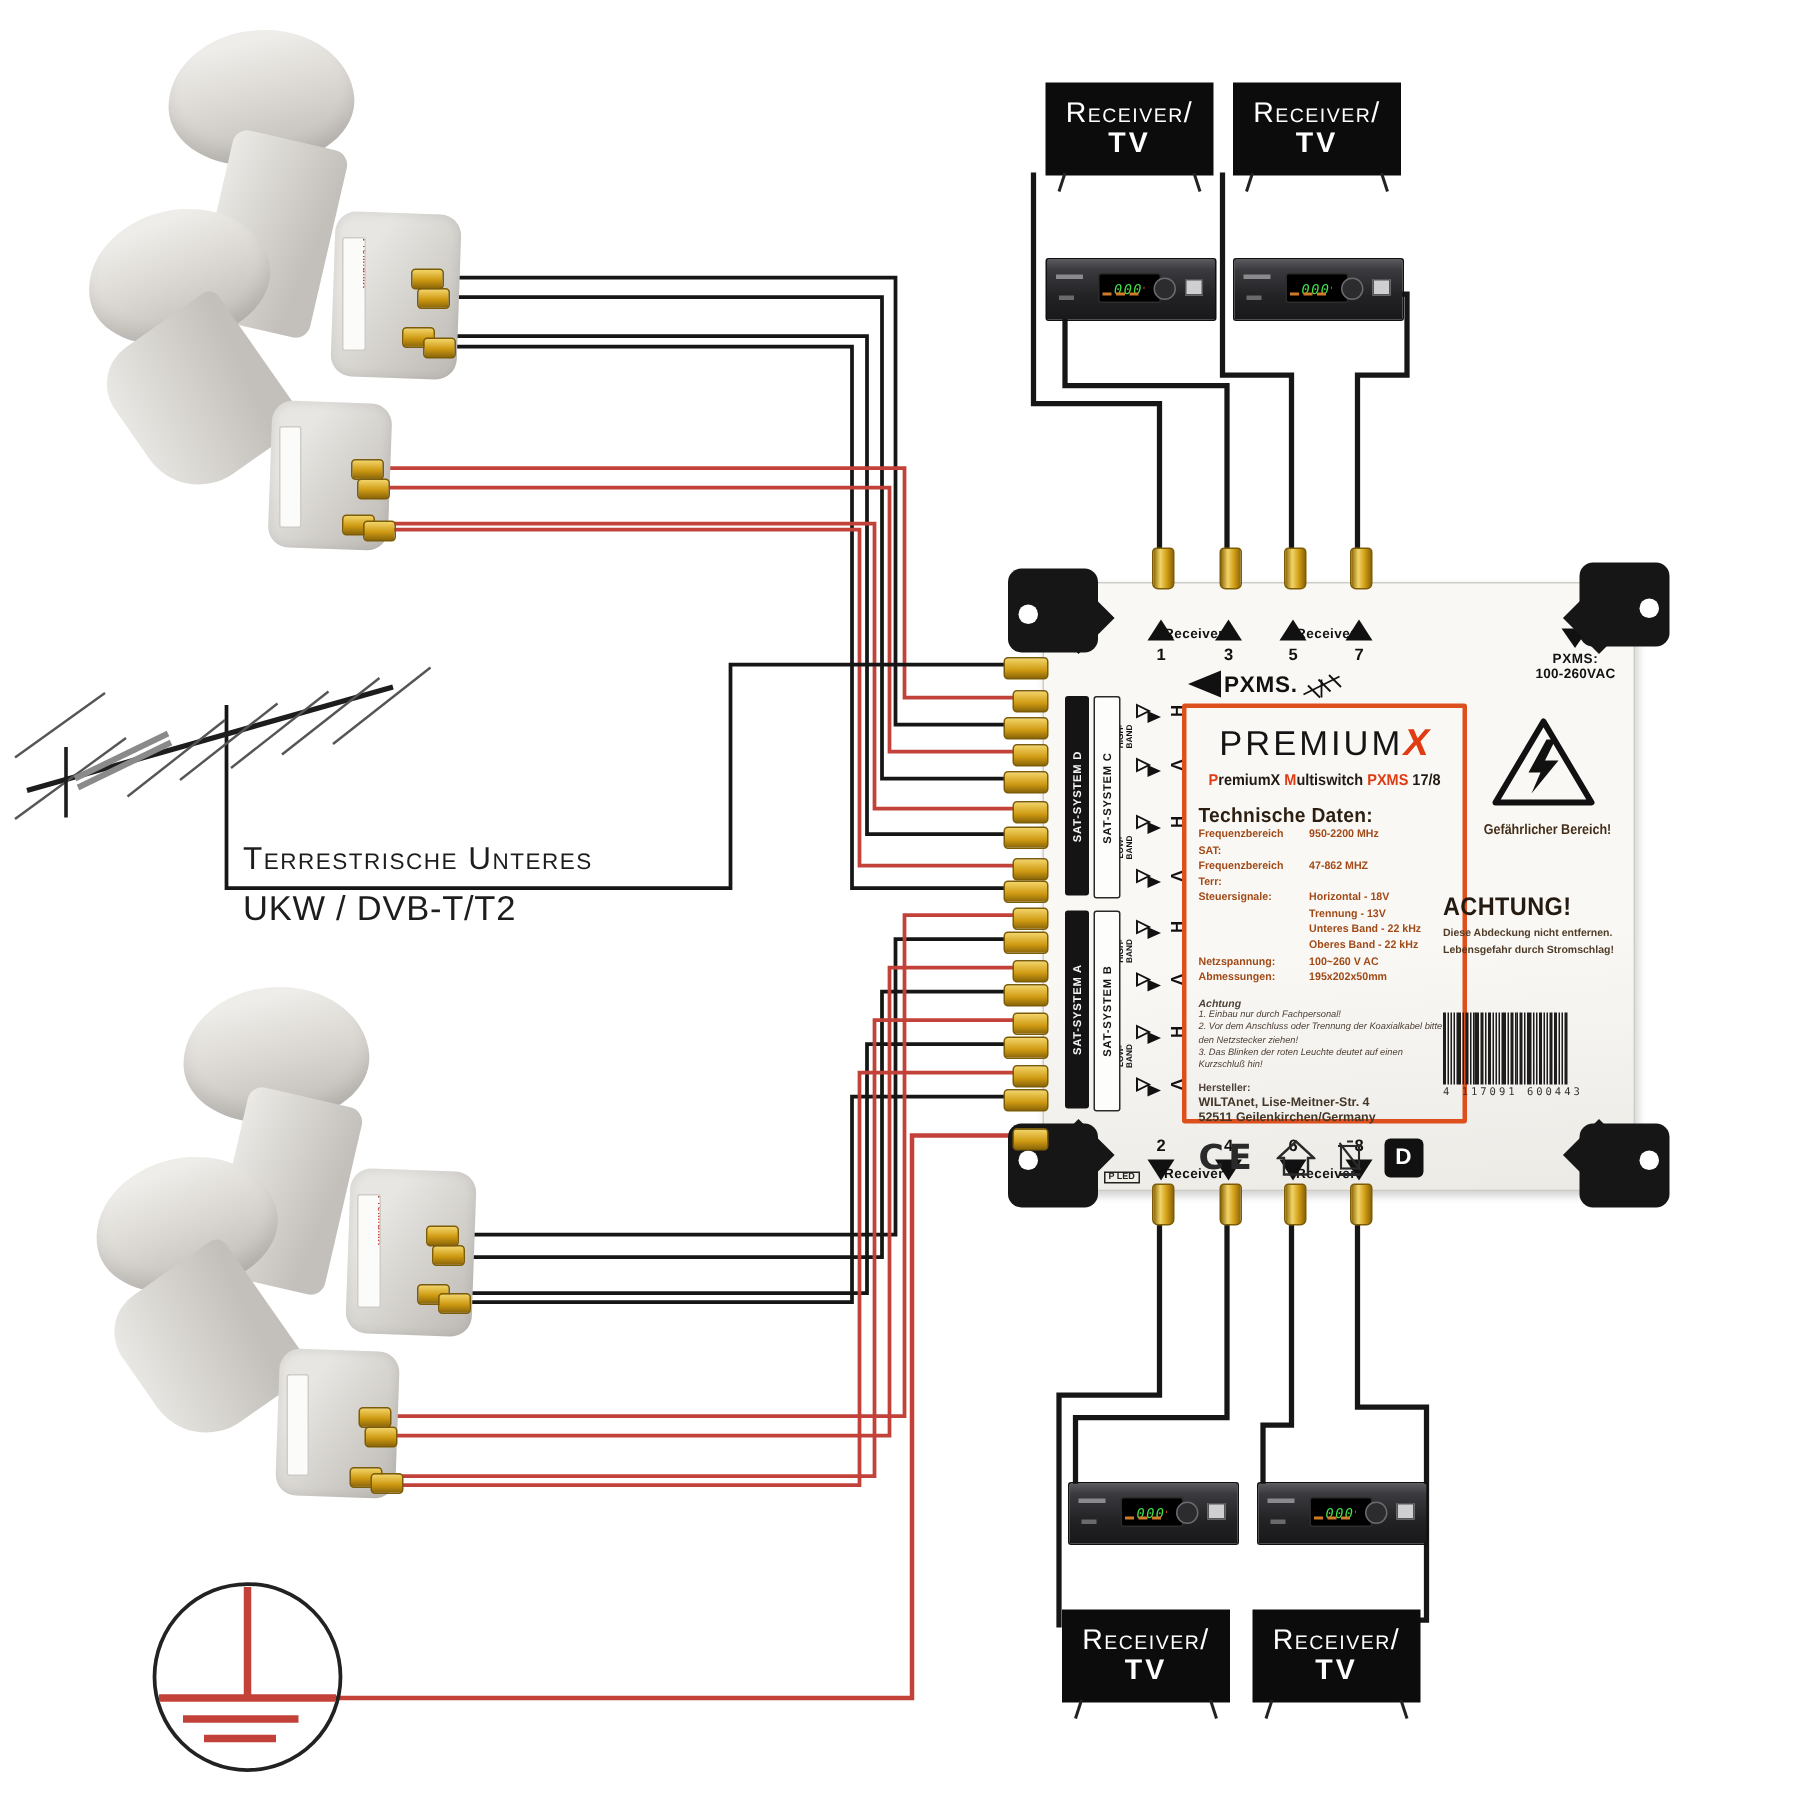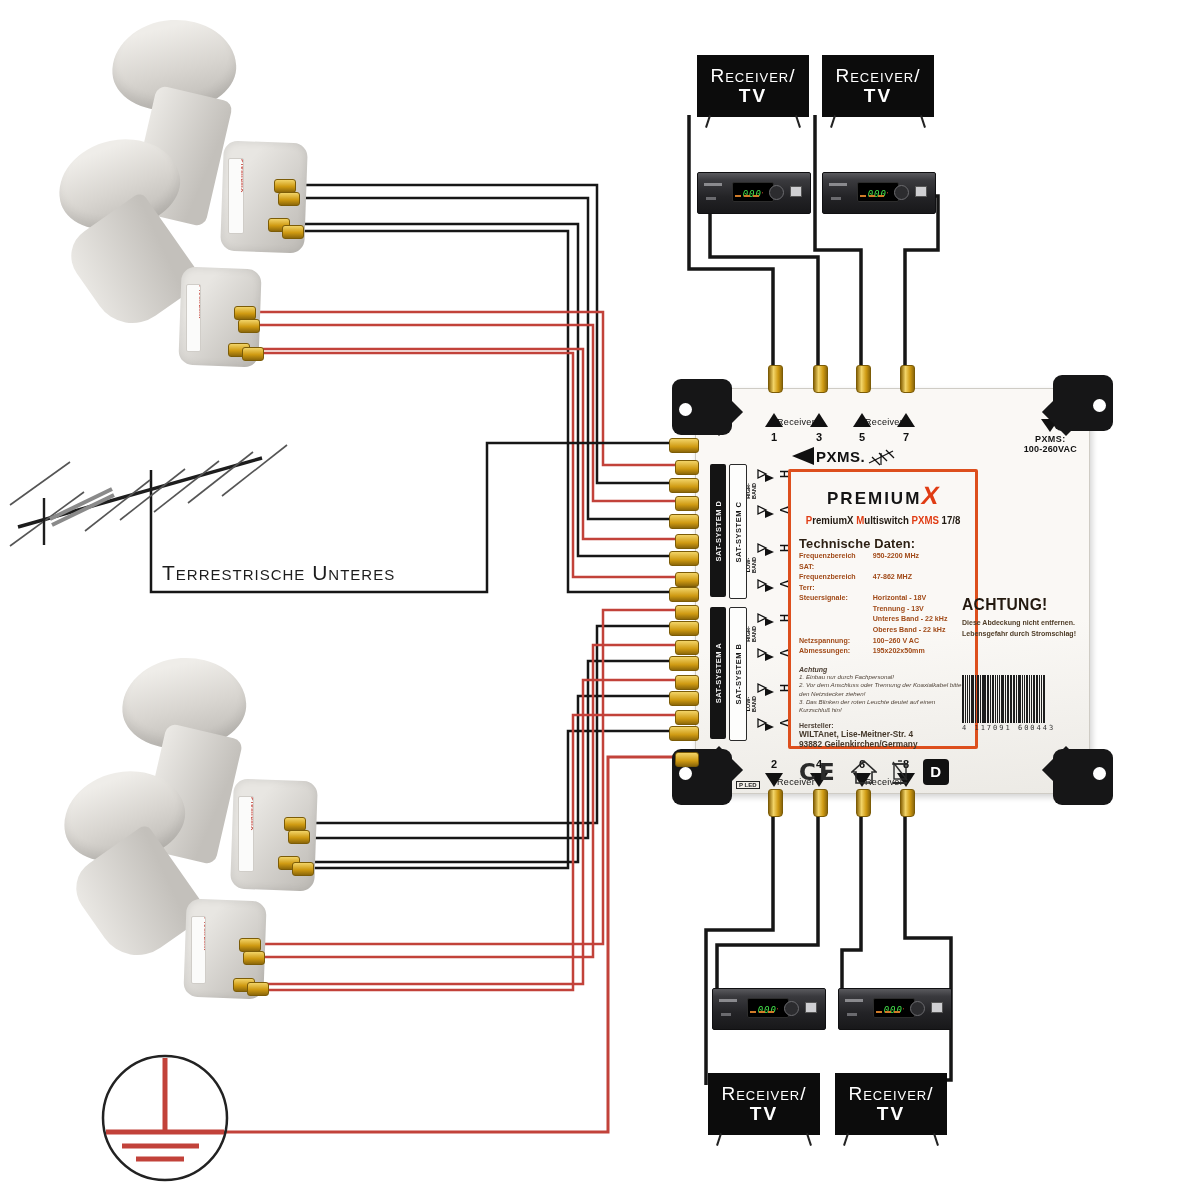--- a/index.html
+++ b/index.html
@@ -61,42 +61,42 @@
 
   .ms-stub-v{position:absolute;width:13px;height:26px;border-radius:3px 3px 4px 4px;
              background:linear-gradient(90deg,#8d680a,#f2d468 35%,#cf9a12 70%,#8d680a);border:1px solid #7c5c07;z-index:2;}
   .ms-stub-h{position:absolute;height:13px;border-radius:3px;
              background:linear-gradient(180deg,#f2d468,#cf9a12 60%,#8d680a);border:1px solid #7c5c07;z-index:2;}
   .tri-up{width:0;height:0;border-left:9px solid transparent;border-right:9px solid transparent;
           border-bottom:14px solid #111;position:absolute;}
   .tri-dn{width:0;height:0;border-left:9px solid transparent;border-right:9px solid transparent;
           border-top:14px solid #111;position:absolute;}
   .ms-num{position:absolute;font-size:11px;font-weight:bold;color:#111;transform:translateX(-50%);}
-  .ms-recv{position:absolute;font-size:9px;font-weight:normal;color:#111;transform:translateX(-50%);letter-spacing:.3px;}
+  .ms-recv{position:absolute;font-size:9px;font-weight:bold;color:#111;transform:translateX(-50%);letter-spacing:.3px;}
   .ms-input{position:absolute;right:12px;top:30px;text-align:center;font-weight:bold;color:#111;}
   .ms-input .t1{font-size:9px;letter-spacing:.4px;}
   .ms-input .t2{font-size:9px;letter-spacing:.2px;}
   .ms-terr{position:absolute;left:96px;top:56px;display:flex;align-items:center;font-weight:bold;}
   .ms-terr .arrow{width:0;height:0;border-top:9px solid transparent;border-bottom:9px solid transparent;
                   border-right:22px solid #111;margin-right:2px;}
   .ms-terr .txt{font-size:15px;letter-spacing:.5px;color:#111;}
   .sat-bar{position:absolute;width:16px;border-radius:2px;z-index:2;}
   .sat-bar.dark{background:#141414;color:#f5f5f5;}
   .sat-bar.light{background:#fdfdfc;color:#141414;border:1px solid #2a2a2a;}
   .sat-bar span{position:absolute;left:50%;top:50%;transform:translate(-50%,-50%) rotate(-90deg);
                 font-size:7.5px;font-weight:bold;letter-spacing:.5px;white-space:nowrap;}
   .band-lab{position:absolute;font-size:5.5px;font-weight:bold;color:#111;transform:rotate(-90deg);
             transform-origin:center;white-space:pre;text-align:center;line-height:1.1;}
   .port-letter{position:absolute;font-size:11px;font-weight:bold;transform:rotate(90deg);color:#111;}
   .port-tris{position:absolute;}
 
   #infobox{position:absolute;left:92px;top:80px;width:190px;height:280px;border:3px solid #dd4f1d;
            border-radius:2px;background:transparent;z-index:2;padding:7px 8px;box-sizing:border-box;}
   .logo-line{text-align:center;margin-top:2px;white-space:nowrap;}
-  .logo-brand{font-size:17px;font-weight:700;letter-spacing:2px;color:#141414;}
+  .logo-brand{font-size:23px;font-weight:400;letter-spacing:2px;color:#141414;}
   .logo-x{font-size:25px;font-weight:900;color:#e03c14;display:inline-block;transform:skewX(-12deg);margin-left:1px;}
   .subtitle{text-align:center;font-size:10.5px;font-weight:bold;margin-top:4px;white-space:nowrap;
             transform:scaleX(.92);transform-origin:center;}
   .subtitle .r{color:#e03c14;} .subtitle .k{color:#221a12;}
   .tech-head{font-size:13.5px;font-weight:800;color:#2c1f12;margin-top:10px;letter-spacing:.2px;
              transform:scaleX(.95);transform-origin:left;}
   .tech-row{display:flex;font-size:7.3px;font-weight:bold;color:#a14a18;line-height:1.45;
             transform:scaleX(.97);transform-origin:left;}
   .tech-row .tl2{width:76px;flex:none;}
   .ach-head{font-size:7px;font-weight:bold;font-style:italic;color:#4f4237;margin-top:9px;}
@@ -223,20 +223,21 @@
   <div class="lnb-part lnb-label" style="left:191px;top:916px;width:13px;height:66px;">
       <span>PremiumX</span>
     </div>
   <div class="f-stub" style="left:239px;top:938px;"></div>
   <div class="f-stub" style="left:243px;top:951px;"></div>
   <div class="f-stub" style="left:233px;top:978px;"></div>
   <div class="f-stub" style="left:247px;top:982px;"></div>
 
   <div id="terr-label">
     <div class="t1">Terrestrische Unteres</div>
+    <div class="t2">UKW / DVB-T/T2</div>
   </div>
 
   <div class="tv" style="left:697px;top:55px;">
     <span class="l1">Receiver/</span>
     <span class="l2">TV</span>
     <i class="leg l"></i>
       <i class="leg r"></i>
   </div>
   <div class="tv" style="left:822px;top:55px;">
     <span class="l1">Receiver/</span>
@@ -488,37 +489,44 @@
           </div>
         </div>
       <div class="ach-head">Achtung</div>
       <div id="ach-lines">
           <div class="ach-line">1. Einbau nur durch Fachpersonal!</div>
           <div class="ach-line">2. Vor dem Anschluss oder Trennung der Koaxialkabel bitte den Netzstecker ziehen!</div>
           <div class="ach-line">3. Das Blinken der roten Leuchte deutet auf einen Kurzschluß hin!</div>
         </div>
       <div class="her-head">Hersteller:</div>
       <div class="her-line">WILTAnet, Lise-Meitner-Str. 4</div>
-      <div class="her-line">93882 Geilenkirchen/Germany</div>
+      <div class="her-line">52511 Geilenkirchen/Germany</div>
       <div class="cert-row">
         <span class="ce-mark">CE</span>
         <svg width="26" height="26">
           <path d="M13 2 L25 13 L21 13 L21 24 L5 24 L5 13 L1 13 Z" fill="none" stroke="#2a2a2a" stroke-width="1.6"></path>
         </svg>
         <svg width="20" height="27">
           <rect x="4" y="6" width="12" height="15" fill="none" stroke="#2a2a2a" stroke-width="1.4"></rect>
           <line x1="2" y1="6" x2="18" y2="6" stroke="#2a2a2a" stroke-width="1.4"></line>
           <line x1="8" y1="3" x2="12" y2="3" stroke="#2a2a2a" stroke-width="1.4"></line>
           <line x1="3" y1="4" x2="17" y2="22" stroke="#2a2a2a" stroke-width="1.4"></line>
           <line x1="3" y1="25" x2="17" y2="25" stroke="#2a2a2a" stroke-width="2"></line>
         </svg>
         <span style="display:inline-block;width:26px;height:26px;background:#111;border-radius:4px;color:#fff;font-size:15px;font-weight:bold;text-align:center;line-height:26px;">D</span>
       </div>
     </div>
 
+    <div class="danger">
+      <svg width="72" height="64" style="margin-left:4px">
+        <path d="M36 4 L68 58 L4 58 Z" fill="none" stroke="#111" stroke-width="4" stroke-linejoin="round"></path>
+        <path d="M38 16 L26 38 L34 38 L28 52 L46 30 L37 30 L44 16 Z" fill="#111"></path>
+      </svg>
+      <div class="danger-label">Gefährlicher Bereich!</div>
+    </div>
 
     <div class="achtung2">
       <div class="t">ACHTUNG!</div>
       <div class="s">
         <span>Diese Abdeckung nicht entfernen.</span><br>
         <span>Lebensgefahr durch Stromschlag!</span>
       </div>
     </div>
 
     <div id="barcode">

